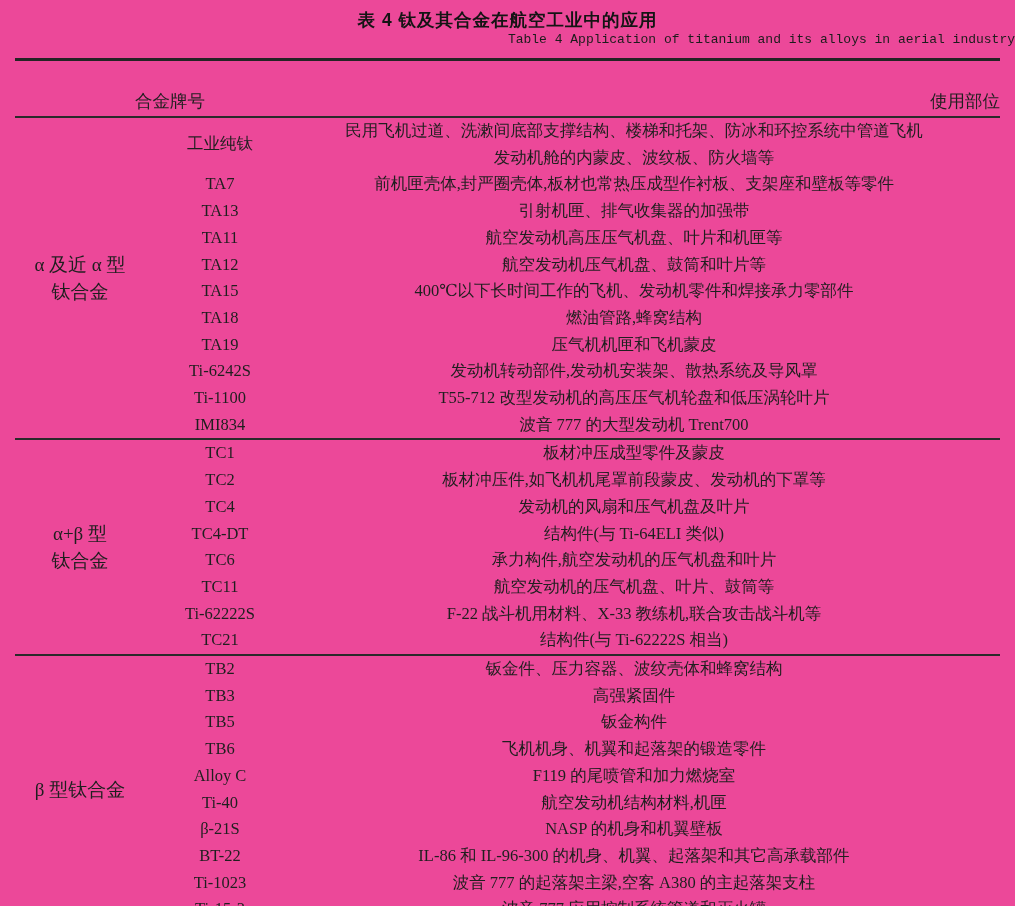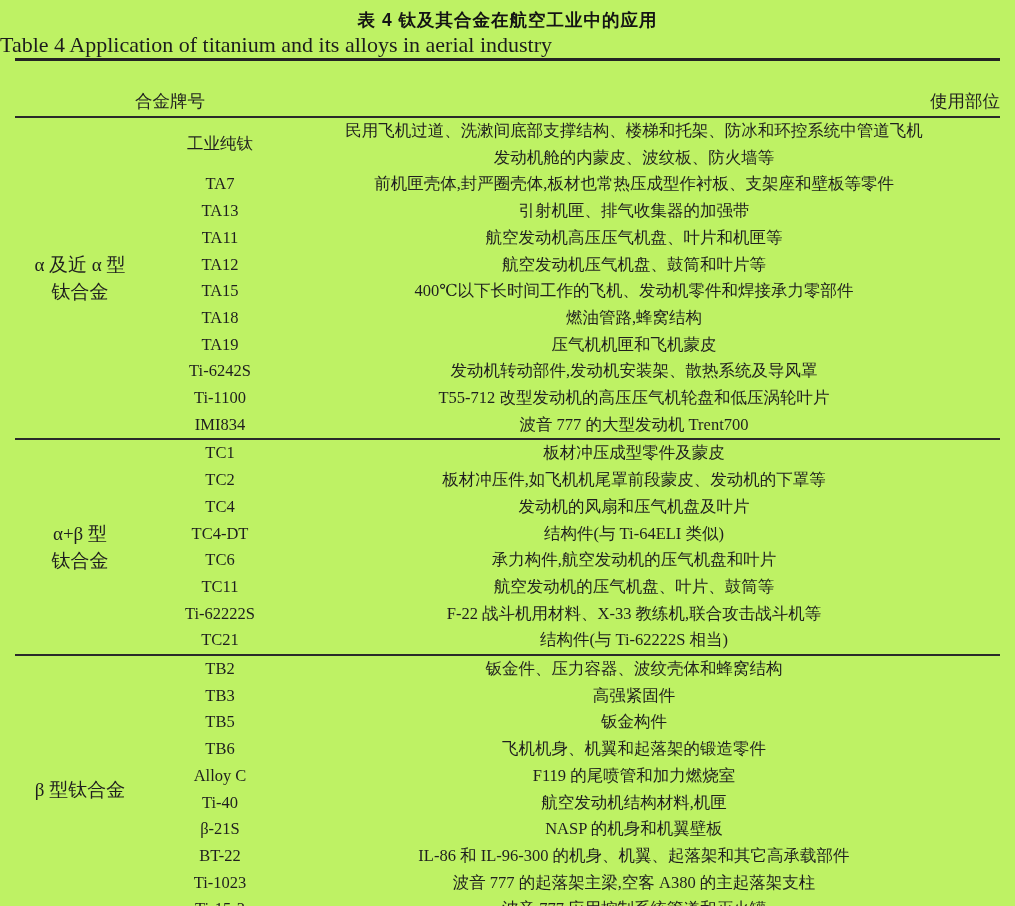--- a/index.html
+++ b/index.html
@@ -4,21 +4,21 @@
 <style>
   html, body {
     margin: 0;
     padding: 0;
     background: #e8e8e6;
   }
   .page {
     position: relative;
     width: 1015px;
     height: 906px;
-    background: #bef264;
+    background: #ec4899;
     color: #1f1f1f;
     font-family: "Liberation Serif", "DejaVu Serif", serif;
     overflow: hidden;
   }
   .title-cn {
     position: absolute;
     top: 8px;
     left: 0;
     width: 100%;
     text-align: center;
@@ -26,23 +26,24 @@
     font-weight: bold;
     font-size: 17.5px;
     letter-spacing: 1px;
     color: #141414;
   }
   .title-en {
     position: absolute;
     top: 32px;
     left: 0;
     width: 100%;
-    text-align: left;
-    font-size: 22px;
+    text-align: right;
+    font-size: 13px;
     color: #1c1c1c;
+    font-family: Liberation Mono, monospace;
   }
   .table {
     position: absolute;
     top: 58px;
     left: 15px;
     width: 985px;
     border-top: 3px solid #242424;
     border-bottom: 3px solid #242424;
   }
   .thead {

